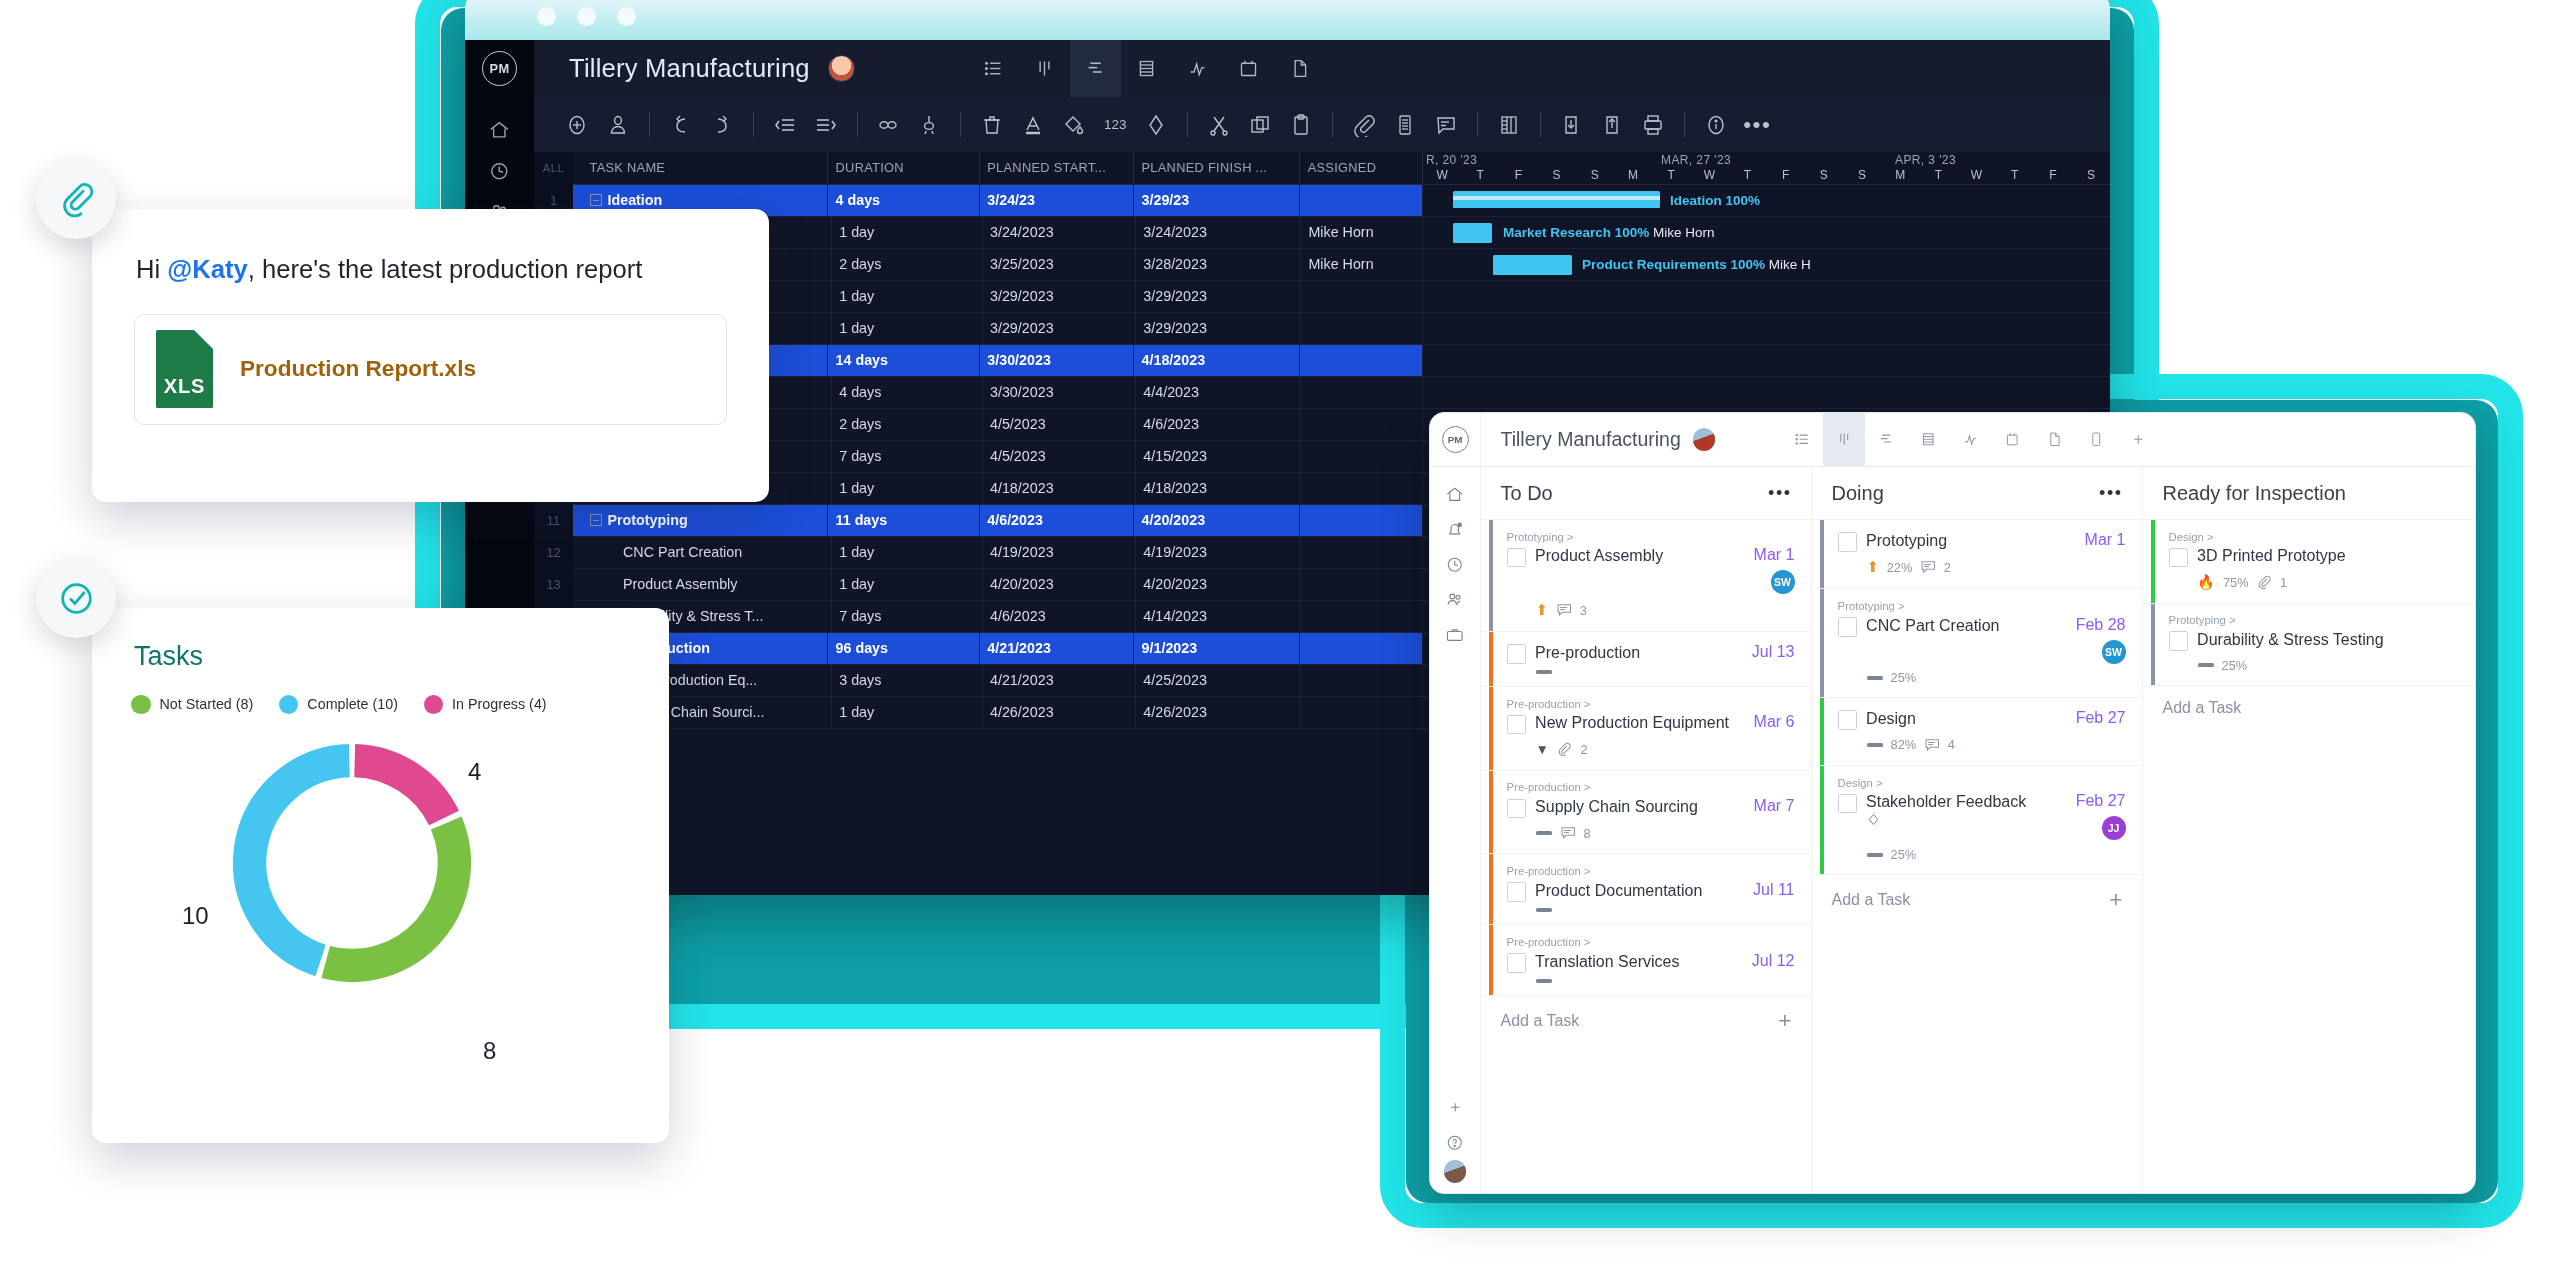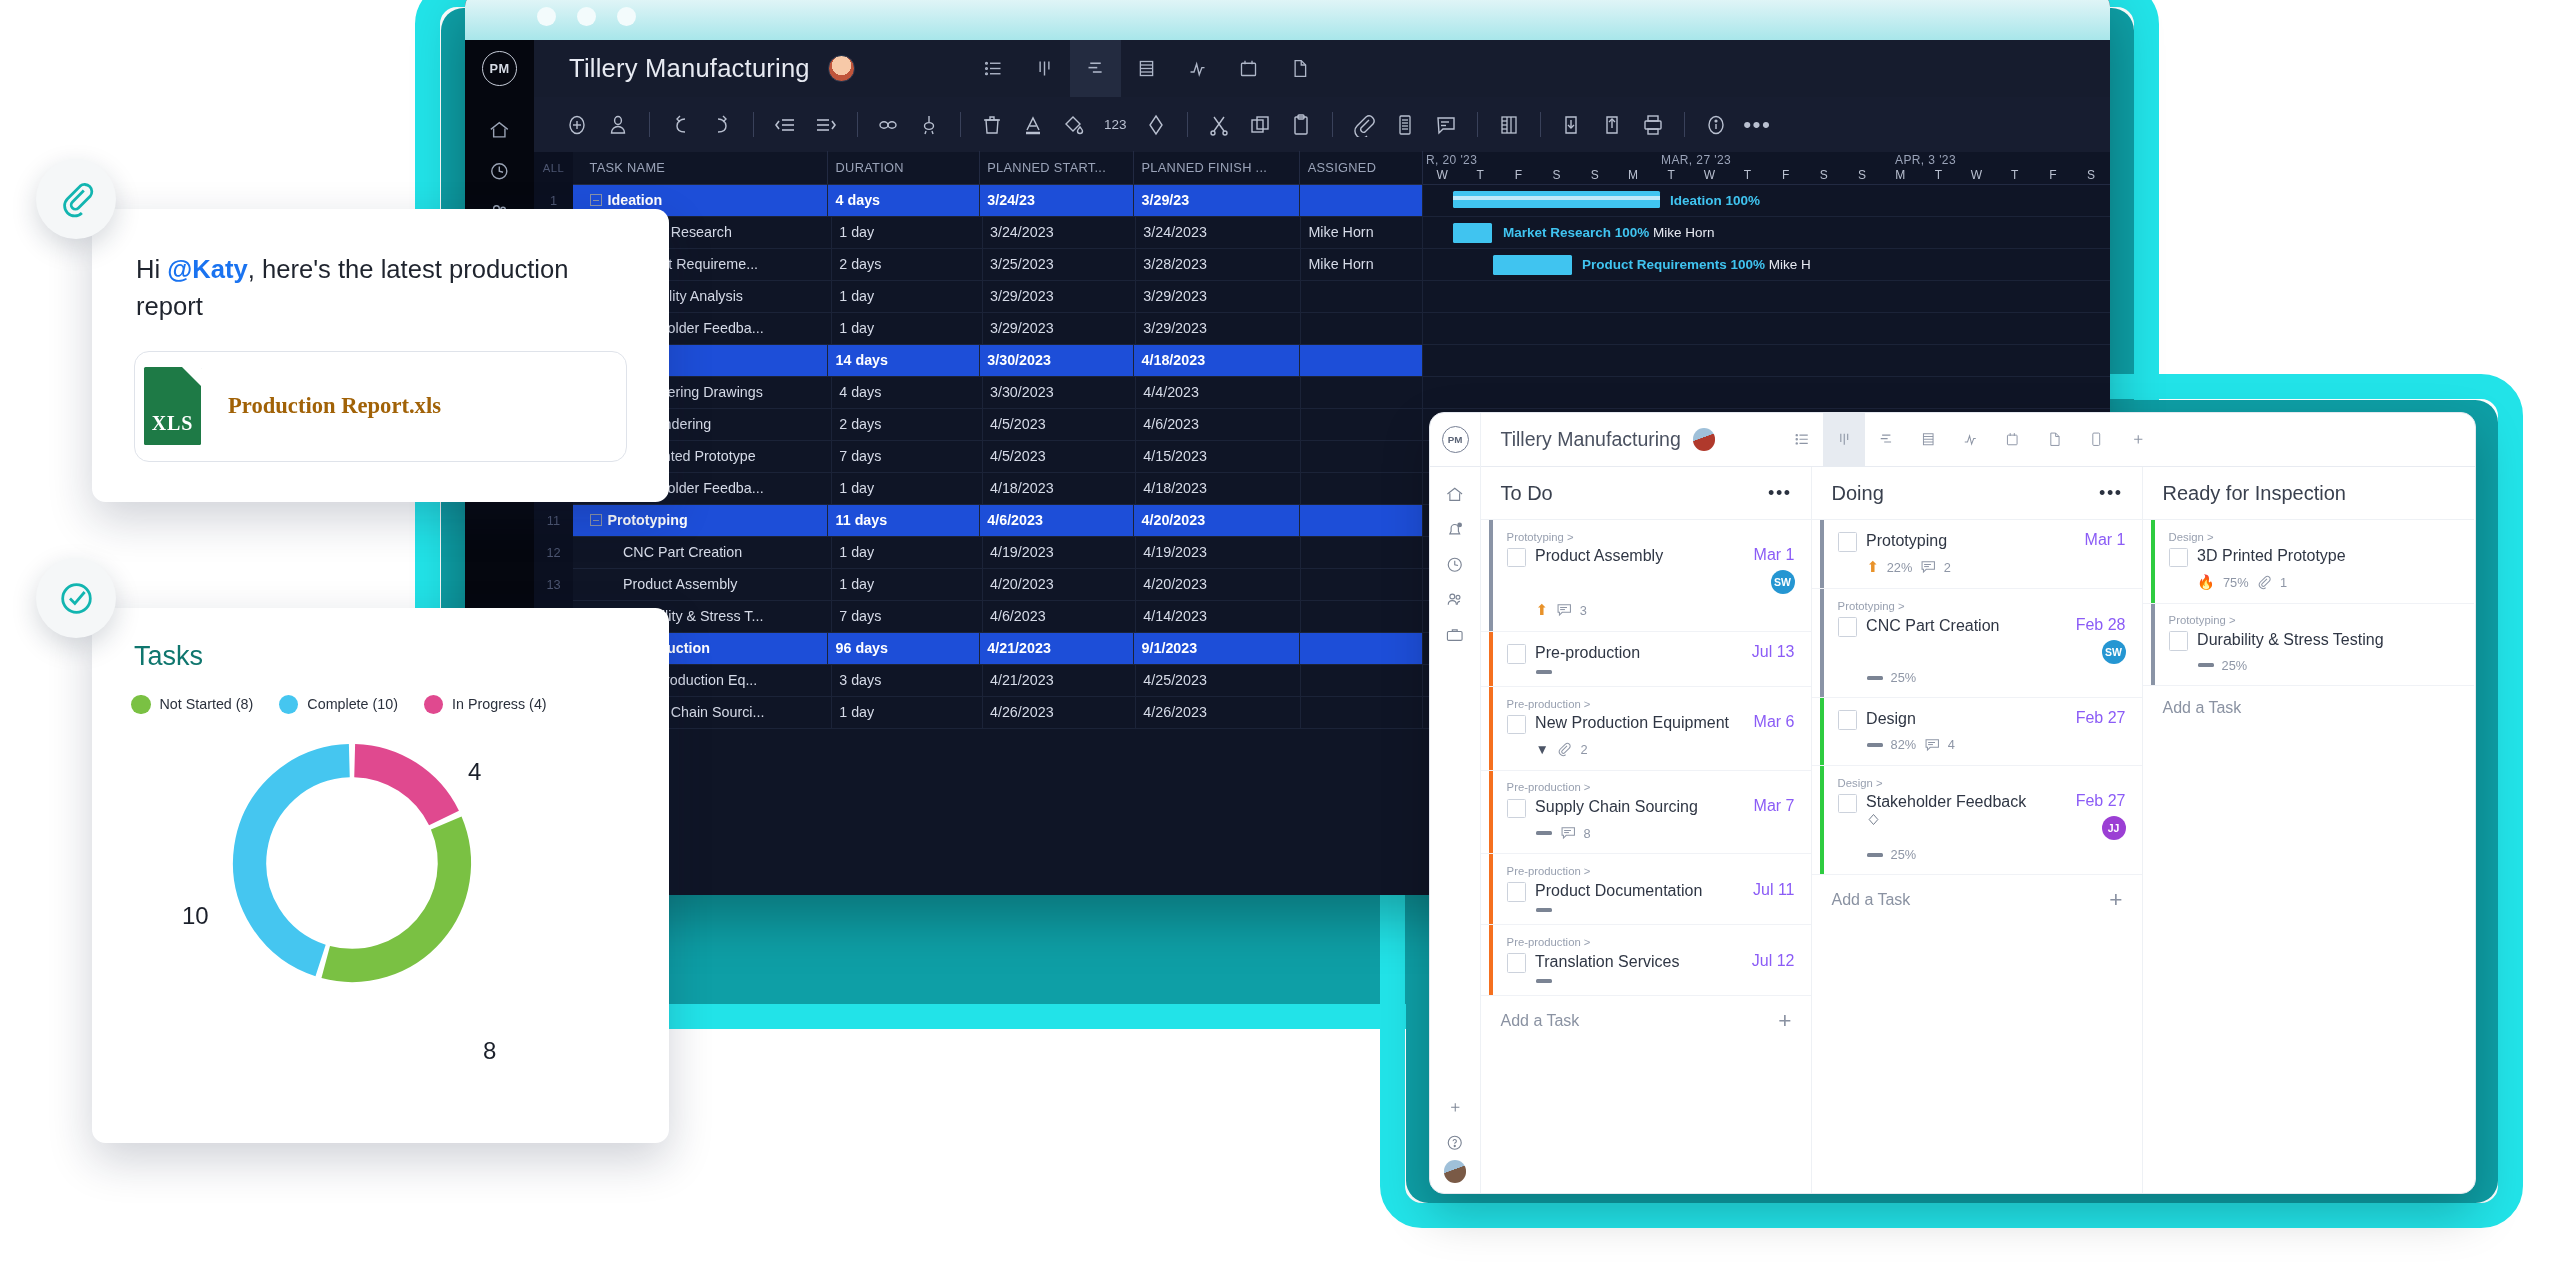--- a/index.html
+++ b/index.html
@@ -154,35 +154,35 @@
   .k-pri-fire { color:#e0313d; font-size:14.3px; }
   .k-av { width:24px;height:24px;border-radius:50%;color:#fff;font-size:10.5px;font-weight:bold;
           display:flex;align-items:center;justify-content:center; margin-left:auto; }
   .k-rowright { display:flex; flex-direction:column; align-items:flex-end; gap:6px; }
   .k-add { padding:13.5px 19.5px; display:flex;align-items:center;justify-content:space-between;
            font-size:16px; color:#8a92a2; }
   .k-plus { font-size:22.6px; color:#8a92a2; line-height:1; }
 
   
   .card-msg {
-    position:absolute; left:92px; top:209px; width:577px; height:293px;
+    position:absolute; left:92px; top:209px; width:677px; height:293px;
     background:#fff; border-radius:13.5px; box-shadow: 0 16.5px 45px rgba(20,30,60,0.20);
   }
   .pill-icon {
     position:absolute; width:80px; height:80px; border-radius:50%;
     background:#f5f7f8; box-shadow: 0 9px 25.6px rgba(20,40,60,0.18);
     display:flex;align-items:center;justify-content:center; z-index:5;
   }
   .pill-icon.p1 { left:36px; top:159px; }
   .pill-icon.p2 { left:36px; top:558px; }
   .msg-text { padding: 42px 44px 0 44px; font-size:25.6px; line-height:1.45; color:#1f242e; }
   .msg-text .mention { color:#1a73f0; font-weight:bold; }
   .file-box {
-    margin: 25.6px 42px 0 42px; border:0.8px solid #dfe3ea; border-radius:15px;
-    height: 111px; display:flex; align-items:center; padding-left: 9px; gap: 27px; font-family: Liberation Serif, serif;
+    margin: 25.6px 42px 0 42px; border:0.8px solid #dfe3ea; border-radius:10px;
+    height: 111px; display:flex; align-items:center; padding-left: 21px; gap: 27px;
   }
   .xls {
     width: 57px; height: 78px; background:#1e7a46; position:relative; border-radius:1.5px;
     display:flex; align-items:flex-end; justify-content:center; padding-bottom: 10.5px;
     color:#fff; font-size:20px; font-weight:bold; letter-spacing:0.8px;
   }
   .xls:before { content:""; position:absolute; right:0; top:0; border-width:0 19.5px 19.5px 0;
                 border-style:solid; border-color:#fff #fff transparent transparent; }
   .file-name { font-size:22.6px; font-weight:bold; color:#a16207; }
 

